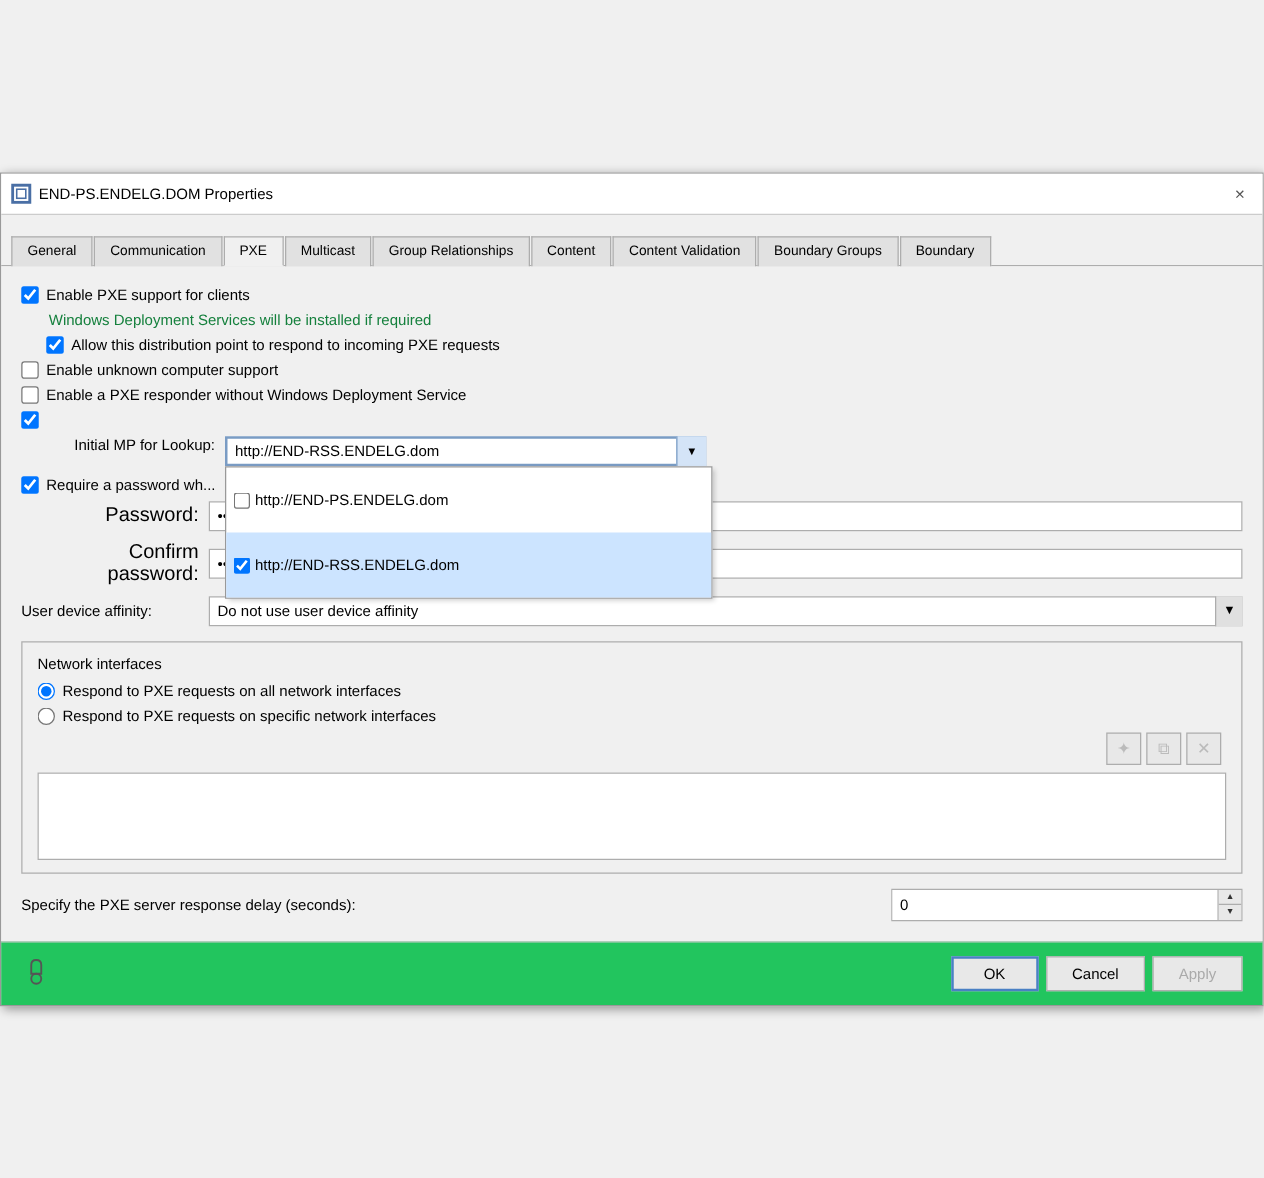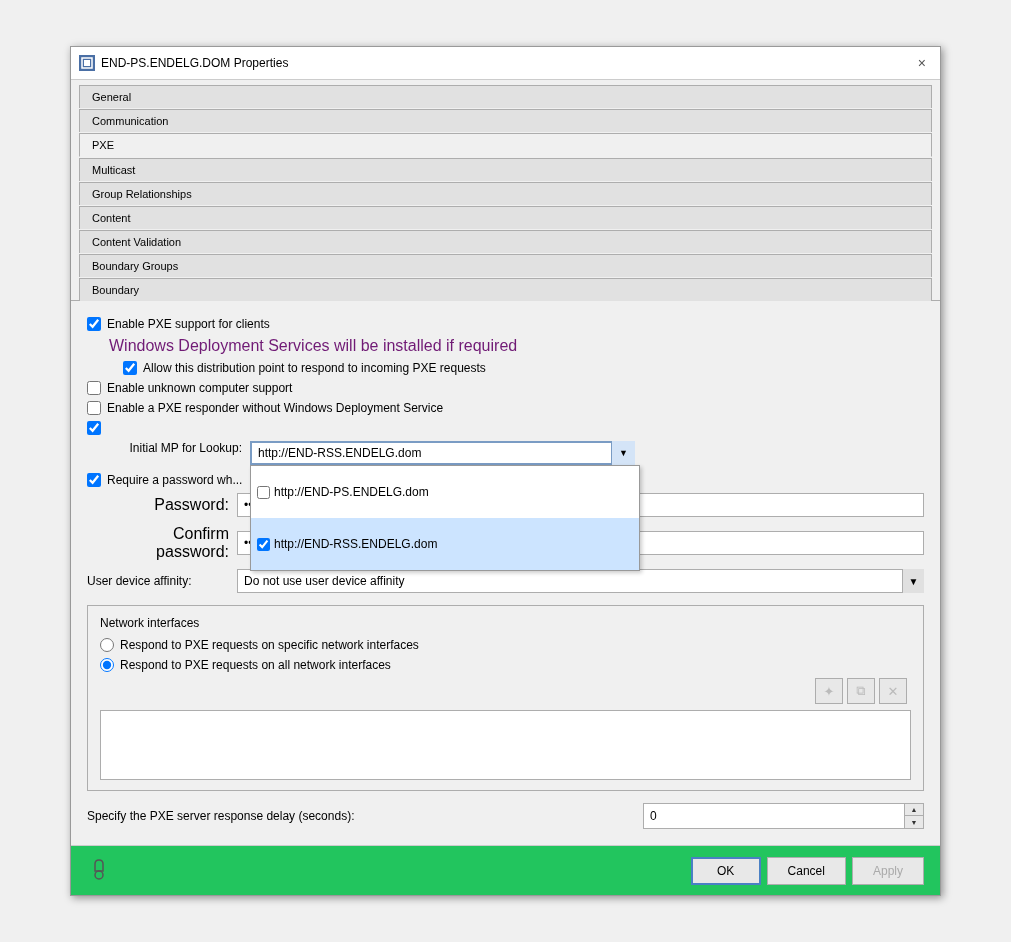--- a/index.html
+++ b/index.html
@@ -6,21 +6,21 @@
     body {
       font-family: 'Segoe UI', Tahoma, Geneva, Verdana, sans-serif;
       font-size: 12px;
       background: #f0f0f0;
       display: flex;
       justify-content: center;
       align-items: center;
       min-height: 100vh;
     }
     .window {
-      width: 871px;
+      width: 1011px;
       background: #f0f0f0;
       border: 1px solid #999;
       box-shadow: 2px 2px 8px rgba(0,0,0,0.4);
     }
     .title-bar {
       background: #fff;
       padding: 6px 8px;
       display: flex;
       align-items: center;
       justify-content: space-between;
@@ -46,24 +46,23 @@
     .title-close {
       cursor: pointer;
       font-size: 14px;
       color: #555;
       padding: 2px 6px;
     }
 
     .tabs {
       display: flex;
       background: #f0f0f0;
-      padding: 4px 8px 0 8px;
+      padding: 16px 8px 0 8px;
       border-bottom: 1px solid #adadad;
       gap: 1px;
-      flex-direction: column;
     }
     .tab {
       padding: 5px 12px;
       border: 1px solid #adadad;
       border-bottom: none;
       background: #e1e1e1;
       cursor: pointer;
       font-size: 11px;
       color: #000;
       position: relative;
@@ -89,22 +88,22 @@
       font-size: 12px;
     }
     .checkbox-row input[type="checkbox"] {
       width: 14px;
       height: 14px;
       cursor: pointer;
     }
     .indent-text {
       margin-left: 22px;
       margin-bottom: 6px;
-      font-size: 16px;
-      color: #701a75;
+      font-size: 12px;
+      color: #15803d;
     }
     .form-label {
       font-size: 12px;
       white-space: nowrap;
     }
 
     .dropdown-container {
       position: relative;
       display: inline-block;
     }
@@ -359,21 +358,21 @@
 
   <div class="content">
 
     <div class="checkbox-row">
       <input type="checkbox" checked="" style="">
       <span>Enable PXE support for clients</span>
     </div>
 
     <div class="indent-text">Windows Deployment Services will be installed if required</div>
 
-    <div class="checkbox-row" style="margin-left:36px;">
+    <div class="checkbox-row" style="margin-left:20px;">
       <input type="checkbox" checked="" style="">
       <span>Allow this distribution point to respond to incoming PXE requests</span>
     </div>
 
     <div class="checkbox-row">
       <input type="checkbox" style="">
       <span>Enable unknown computer support</span>
     </div>
 
     <div class="checkbox-row">
@@ -434,26 +433,26 @@
         <div class="user-device-arrow">
           <span>▼</span>
         </div>
       </div>
     </div>
 
     <div class="group-box">
       <div class="group-box-title">Network interfaces</div>
 
       <div class="radio-row">
+        <input type="radio" name="network_if" checked="" style="">
+        <span>Respond to PXE requests on all network interfaces</span>
+      </div>
+      <div class="radio-row">
         <input type="radio" name="network_if" style="">
         <span>Respond to PXE requests on specific network interfaces</span>
-      </div>
-      <div class="radio-row">
-        <input type="radio" name="network_if" checked="" style="">
-        <span>Respond to PXE requests on all network interfaces</span>
       </div>
 
       <div class="toolbar-row">
         <button class="toolbar-btn disabled">
           <span>✦</span>
         </button>
         <button class="toolbar-btn disabled">
           <span>⧉</span>
         </button>
         <button class="toolbar-btn disabled">

